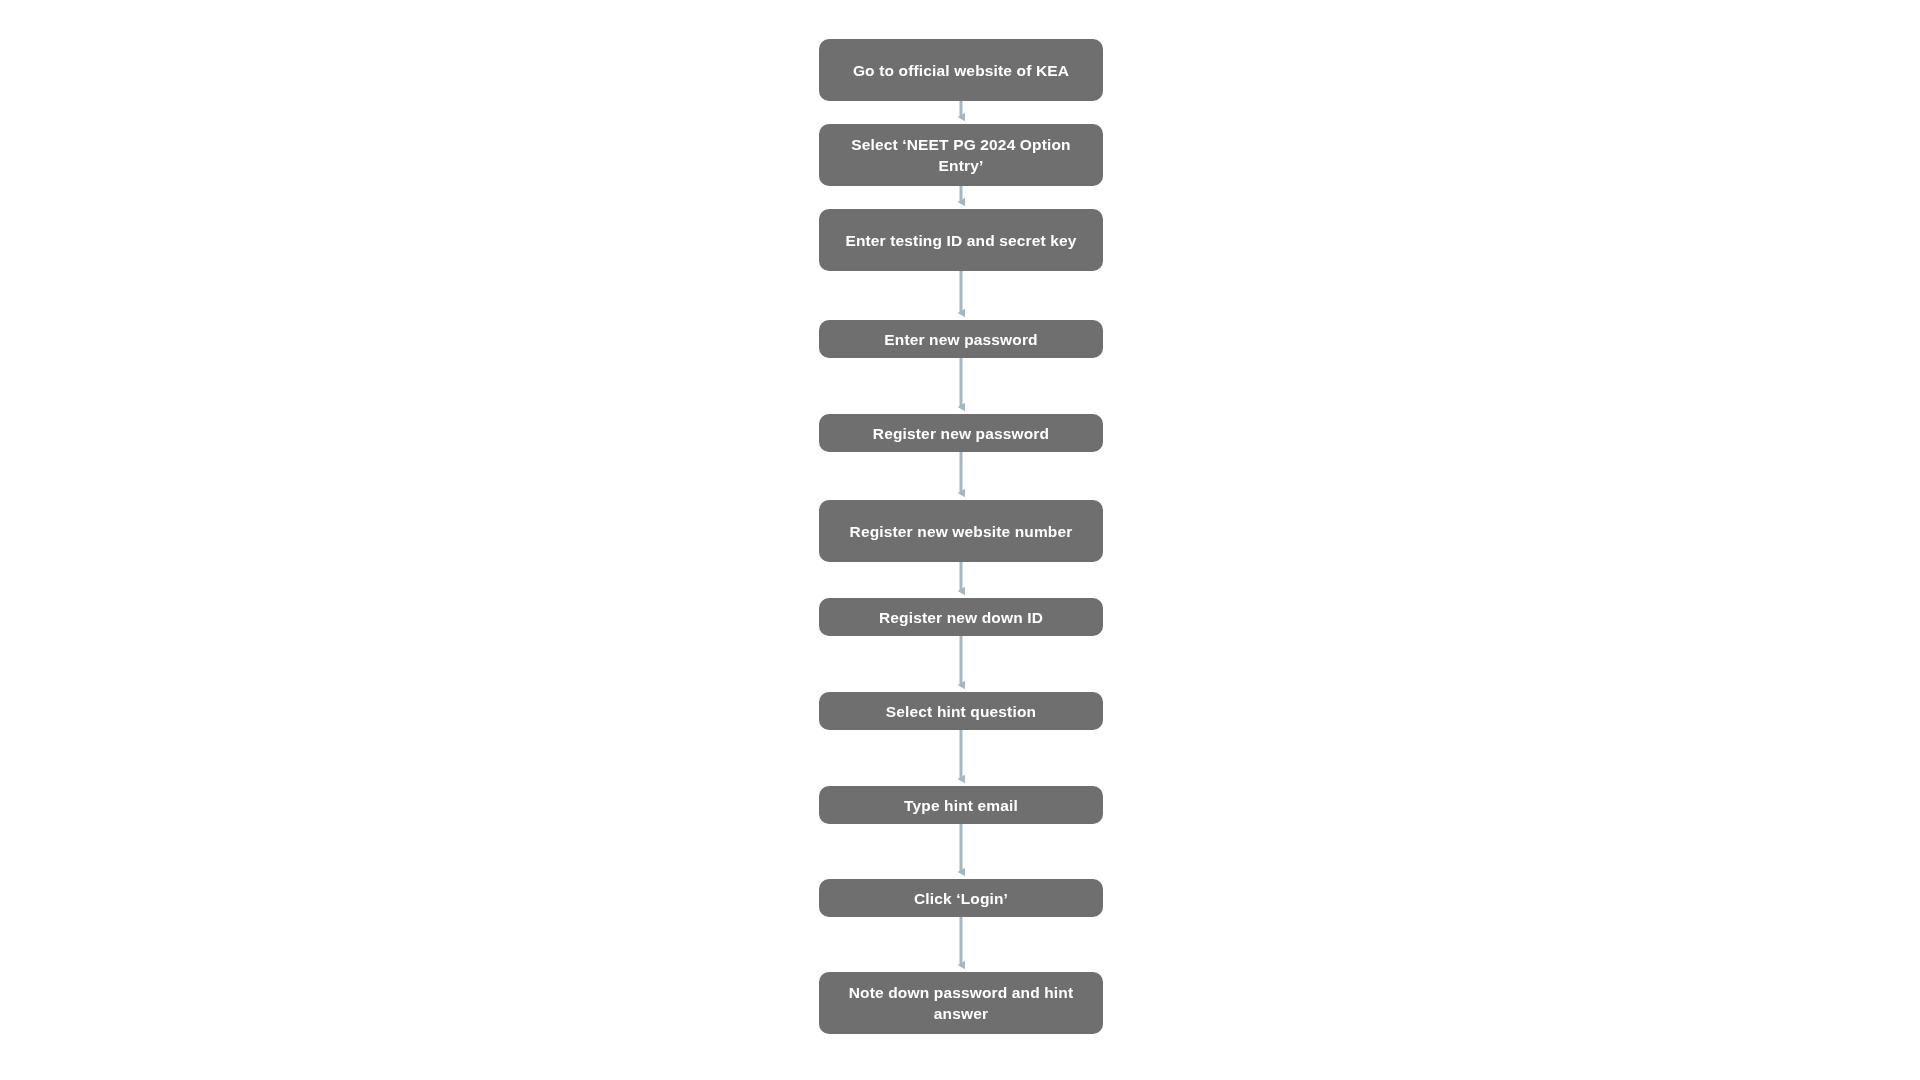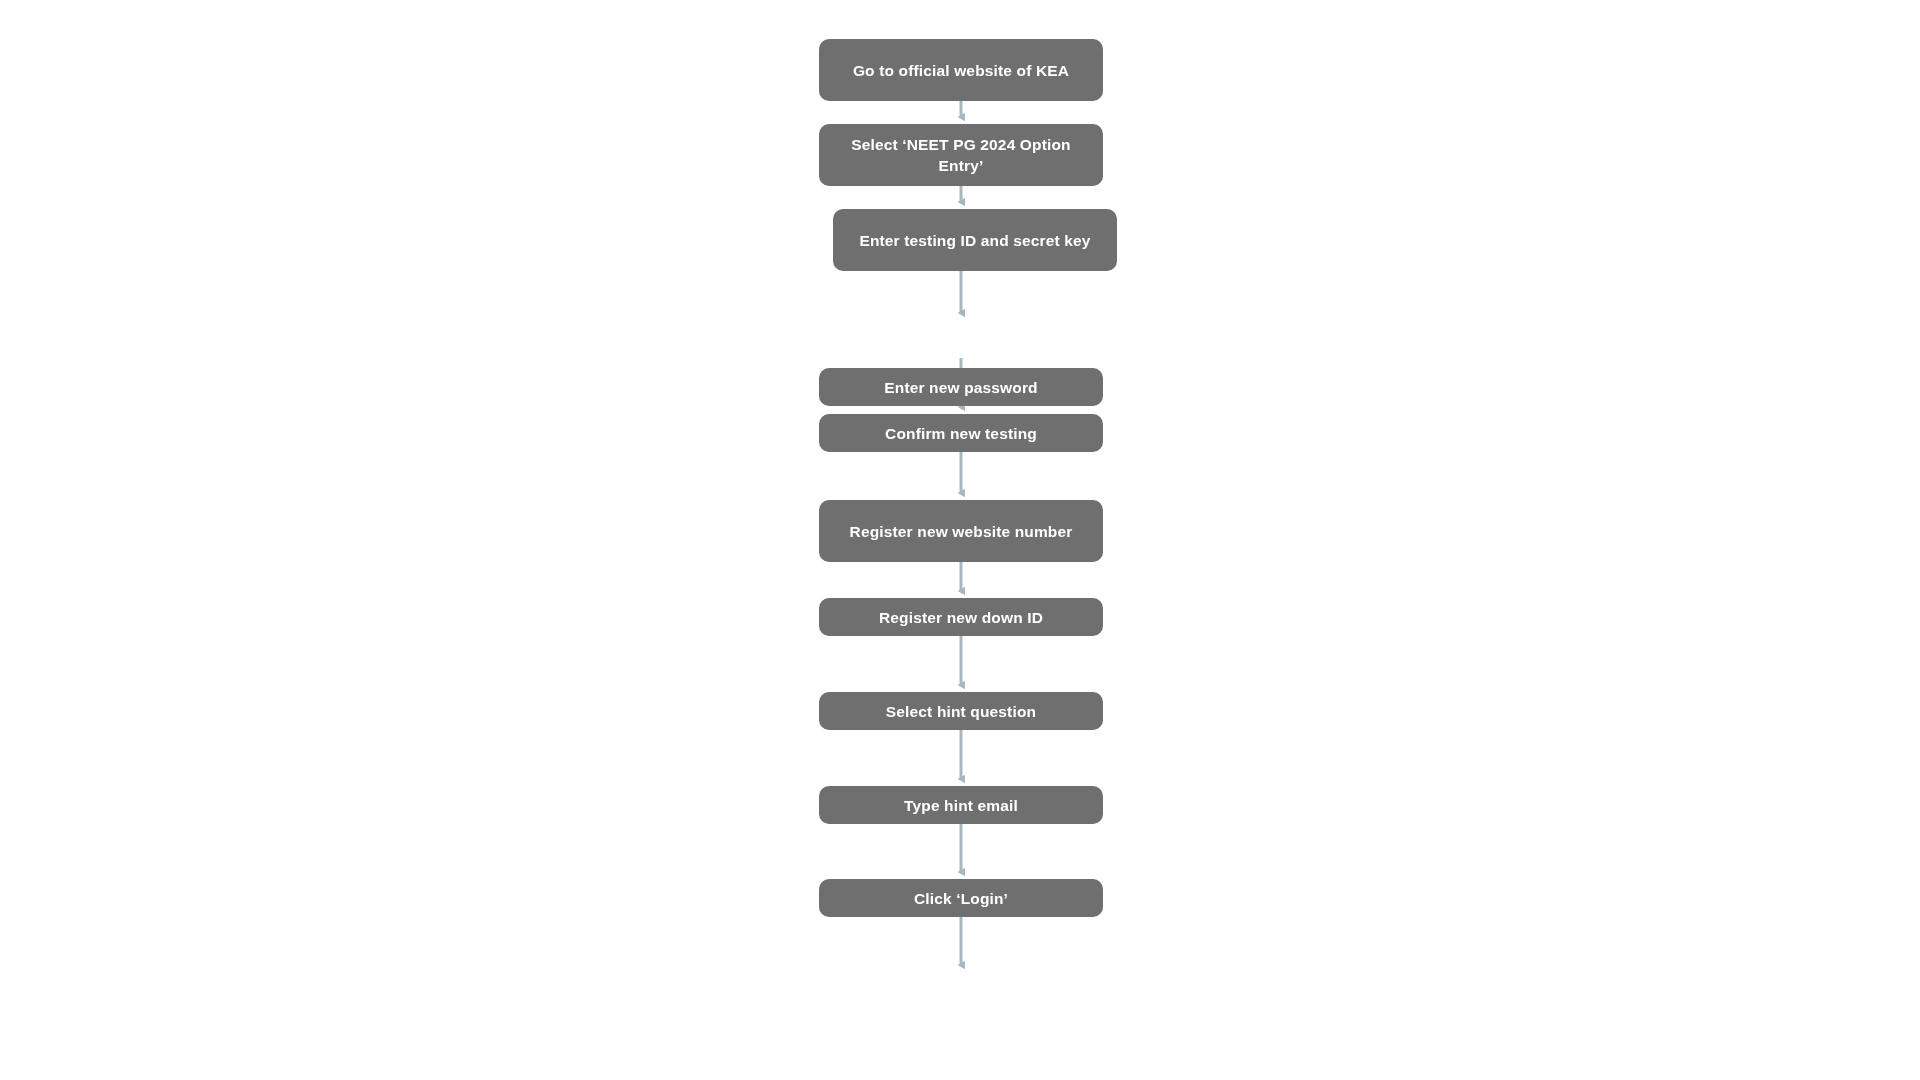--- a/index.html
+++ b/index.html
@@ -72,22 +72,22 @@
     line-height: 21px;
     letter-spacing: 0.15px;
     color: #ffffff;
     display: block;
     width: 100%;
   }
 
   
   .n1  { top: 39px;   height: 62px; }
   .n2  { top: 124px;  height: 62px; }
-  .n3  { top: 209px;  height: 62px; margin-left: 14px; }
-  .n4  { top: 320px;  height: 38px; margin-top: 48px; }
+  .n3  { top: 209px;  height: 62px; }
+  .n4  { top: 320px;  height: 38px; }
   .n5  { top: 414px;  height: 38px; }
   .n6  { top: 500px;  height: 62px; }
   .n7  { top: 598px;  height: 38px; }
   .n8  { top: 692px;  height: 38px; }
   .n9  { top: 786px;  height: 38px; }
   .n10 { top: 879px;  height: 38px; }
   .n11 { top: 972px;  height: 62px; }
 </style>
 </head>
 <body>
@@ -128,21 +128,21 @@
 
       <div class="flow-node n3">
         <span class="node-label">Enter testing ID and secret key</span>
       </div>
 
       <div class="flow-node n4">
         <span class="node-label">Enter new password</span>
       </div>
 
       <div class="flow-node n5">
-        <span class="node-label">Confirm new testing</span>
+        <span class="node-label">Register new password</span>
       </div>
 
       <div class="flow-node n6">
         <span class="node-label">Register new website number</span>
       </div>
 
       <div class="flow-node n7">
         <span class="node-label">Register new down ID</span>
       </div>
 
@@ -151,16 +151,19 @@
       </div>
 
       <div class="flow-node n9">
         <span class="node-label">Type hint email</span>
       </div>
 
       <div class="flow-node n10">
         <span class="node-label">Click ‘Login’</span>
       </div>
 
+      <div class="flow-node n11">
+        <span class="node-label">Note down password and hint answer</span>
+      </div>
 
     </div>
   </div>
 </div>
 
 </body></html>

